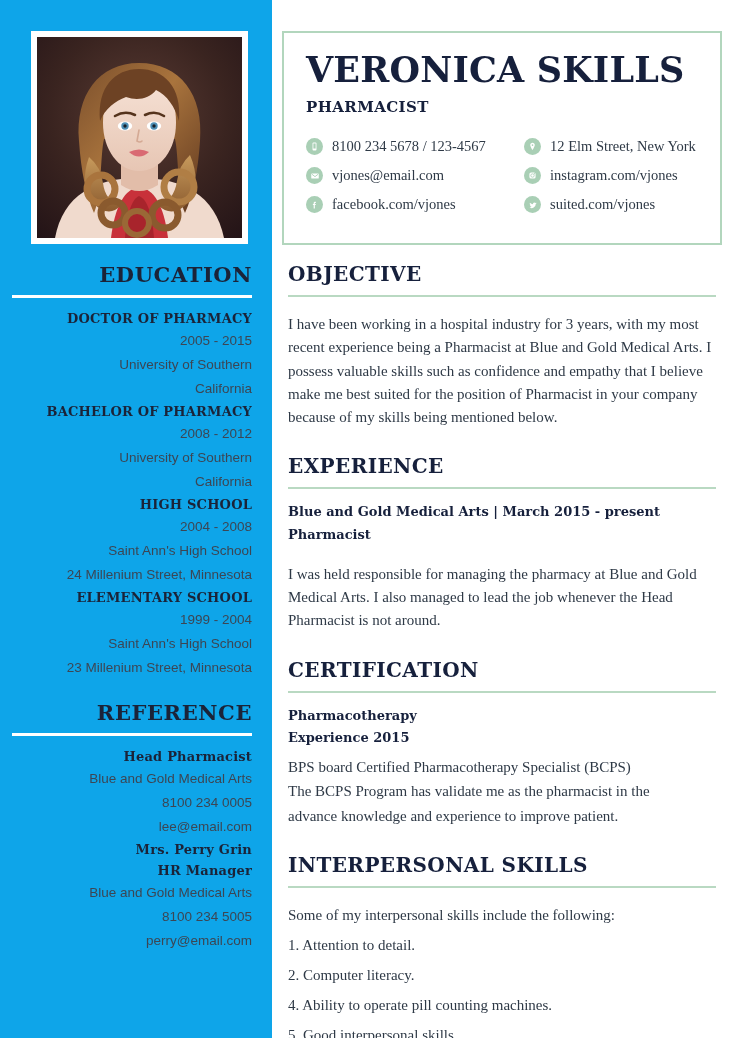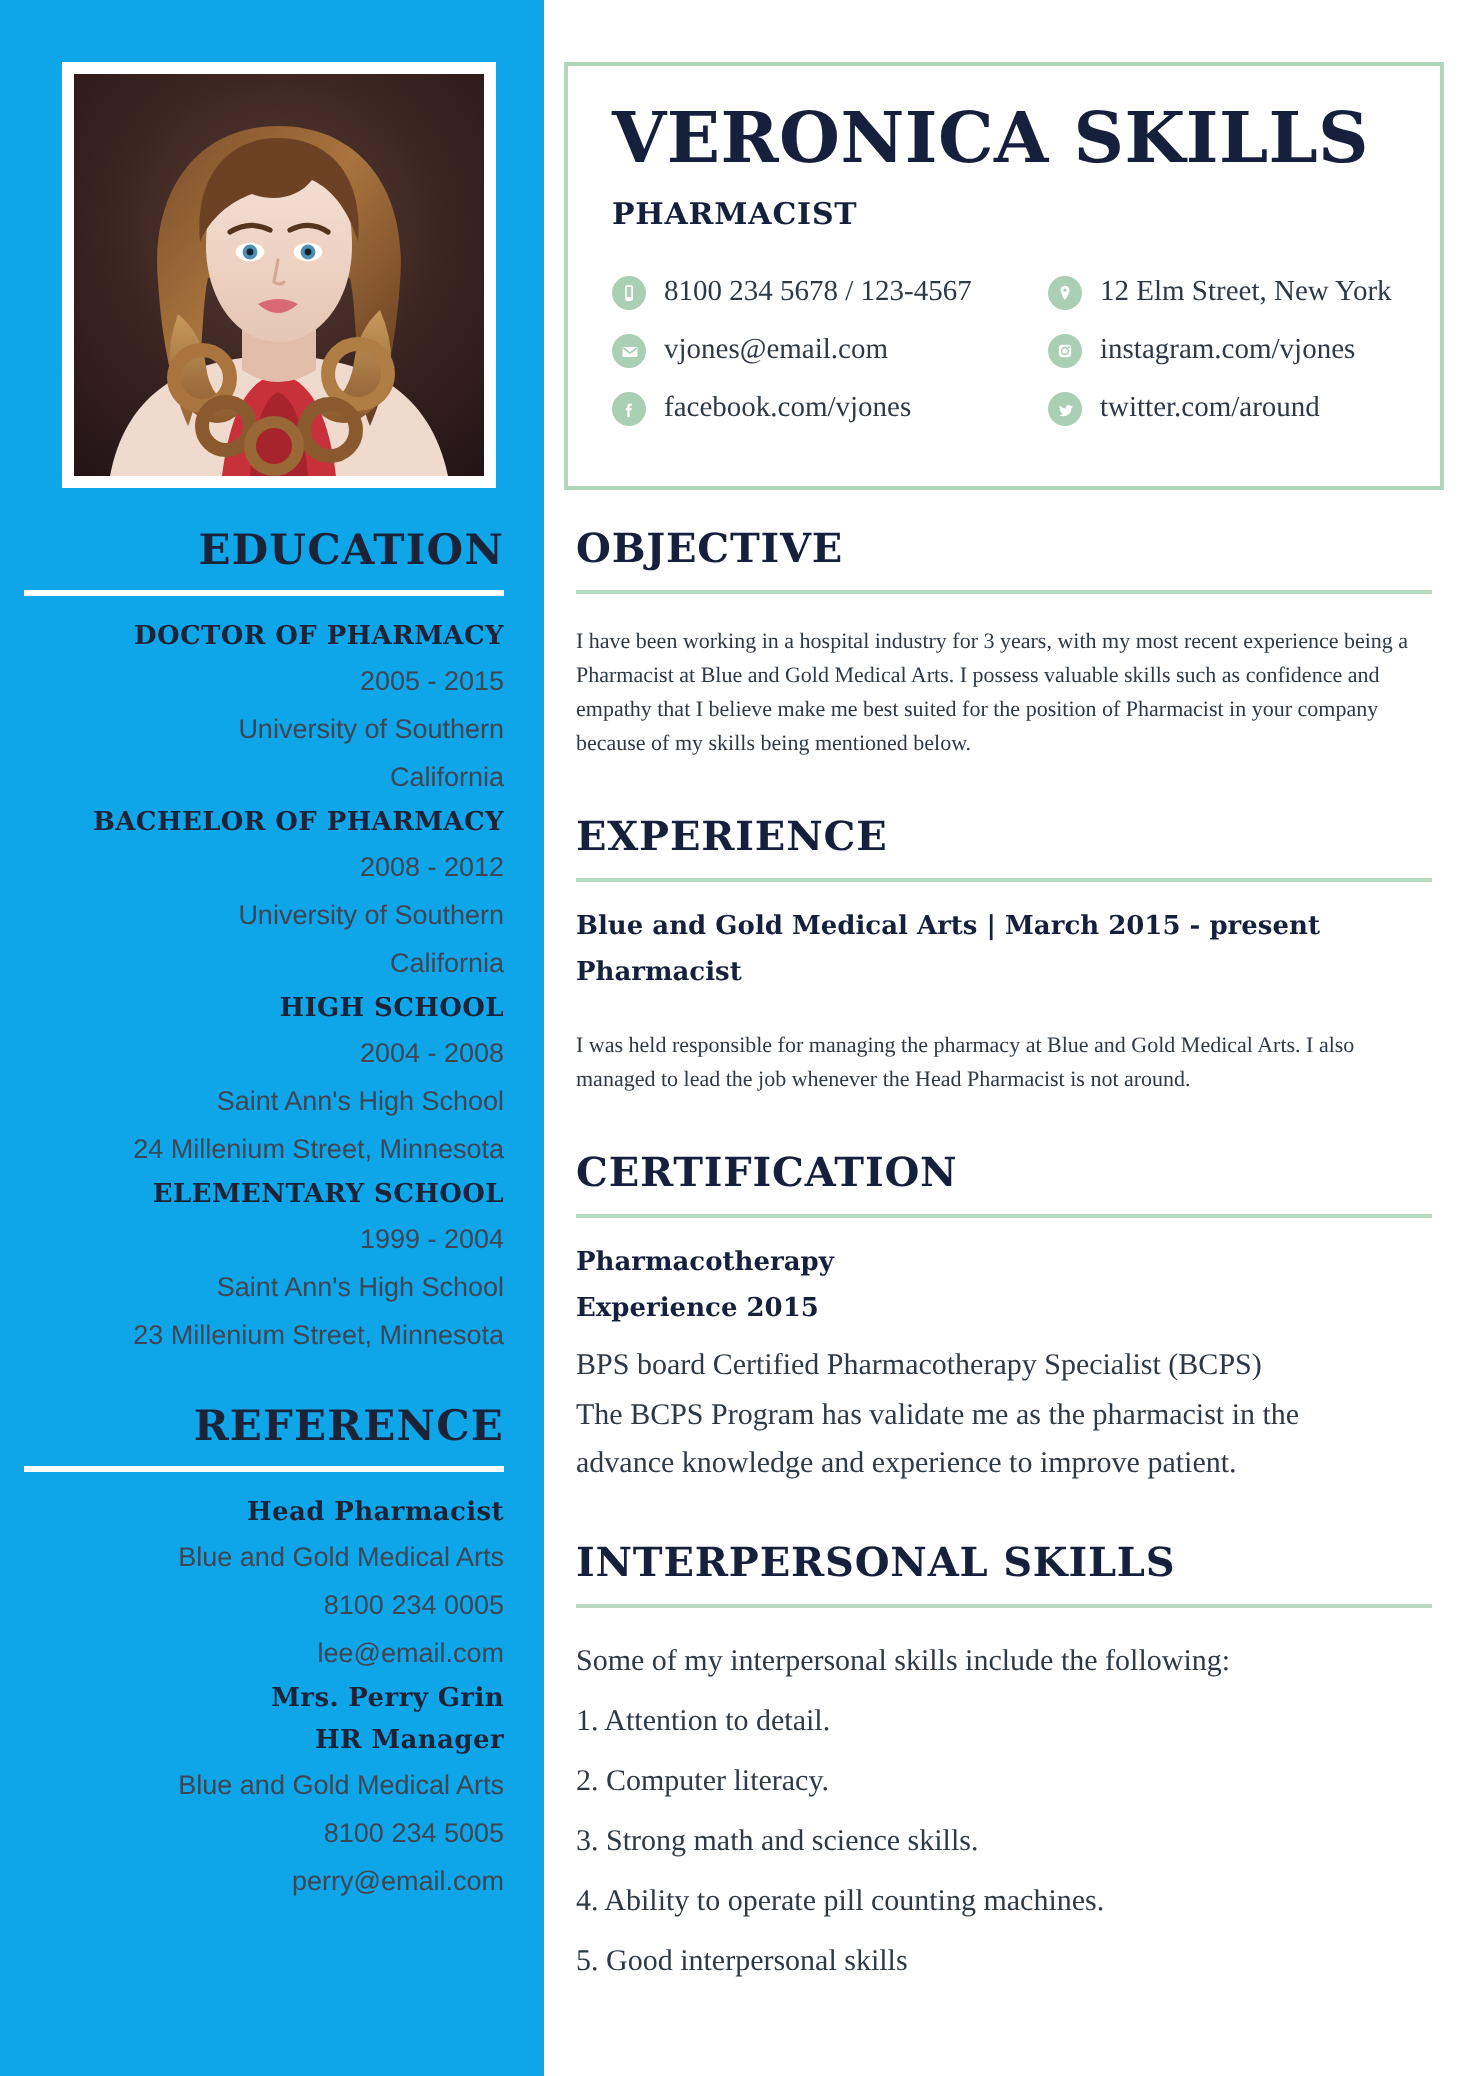--- a/index.html
+++ b/index.html
@@ -152,21 +152,21 @@
     letter-spacing:0.4px;
     color:#16203c;
   }
   .sec-rule {
     height:2px;
     background:#b9d9c2;
     margin:9px 0 12px 0;
   }
   .body-text {
     font-family:"Liberation Serif", serif;
-    font-size:11px;
+    font-size:15px;
     color:#2e3946;
     line-height:1.55;
     margin-top:16px;
   }
   .body-strong {
     font-family:"DejaVu Serif", serif;
     font-weight:bold;
     font-size:13px;
     color:#16203c;
     line-height:1.75;
@@ -351,21 +351,21 @@
           </span>
           <span class="contact-text">facebook.com/vjones</span>
         </div>
 
         <div class="contact-item">
           <span class="cicon">
             <svg width="10" height="10" viewBox="0 0 16 16" fill="#ffffff">
                 <path d="M13.6 4.9c-.4.2-.9.3-1.3.4.5-.3.8-.7 1-1.2-.5.3-1 .5-1.5.6a2.3 2.3 0 0 0-3.9 2.1A6.6 6.6 0 0 1 3.1 4.4a2.3 2.3 0 0 0 .7 3 2.2 2.2 0 0 1-1-.3 2.3 2.3 0 0 0 1.8 2.2c-.3.1-.6.1-1 0a2.3 2.3 0 0 0 2.1 1.6A4.6 4.6 0 0 1 2.4 12a6.5 6.5 0 0 0 10-5.6c.5-.3.9-.8 1.2-1.3z"></path>
               </svg>
           </span>
-          <span class="contact-text">twitter.com/around</span>
+          <span class="contact-text">suited.com/vjones</span>
         </div>
 
       </div>
     </div>
 
     <div class="sections">
 
       <section class="sec">
         <div class="sec-head">OBJECTIVE</div>
         <div class="sec-rule"></div>
@@ -392,20 +392,19 @@
         <div class="list-line">advance knowledge and experience to improve patient.</div>
       </section>
       <div class="sec-gap"></div>
 
       <section class="sec">
         <div class="sec-head">INTERPERSONAL SKILLS</div>
         <div class="sec-rule"></div>
         <div class="list-line" style="line-height:2;">Some of my interpersonal skills include the following:</div>
         <div class="list-line" style="line-height:2;">1. Attention to detail.</div>
         <div class="list-line" style="line-height:2;">2. Computer literacy.</div>
-        <div class="list-line" style="line-height:2;">3. Strong math and science skills.</div>
         <div class="list-line" style="line-height:2;">4. Ability to operate pill counting machines.</div>
         <div class="list-line" style="line-height:2;">5. Good interpersonal skills</div>
       </section>
 
     </div>
   </main>
 </div>
 
 </body></html>

